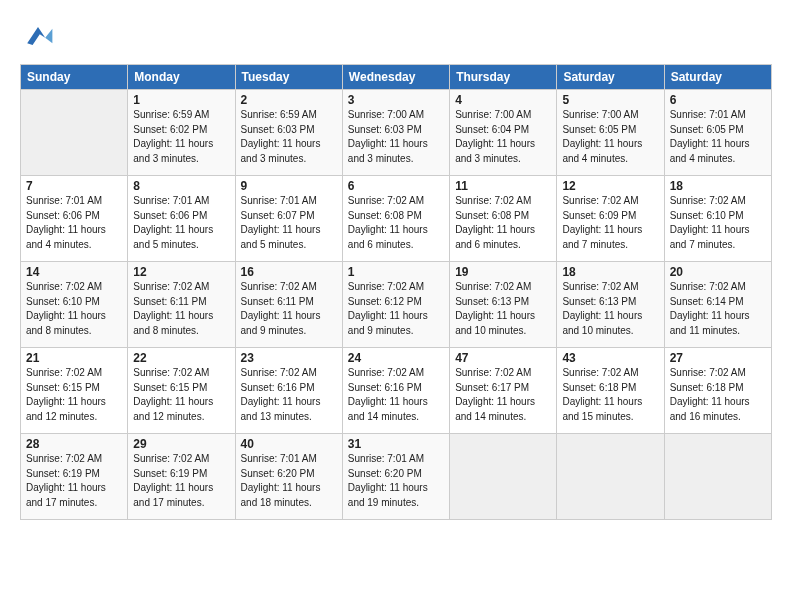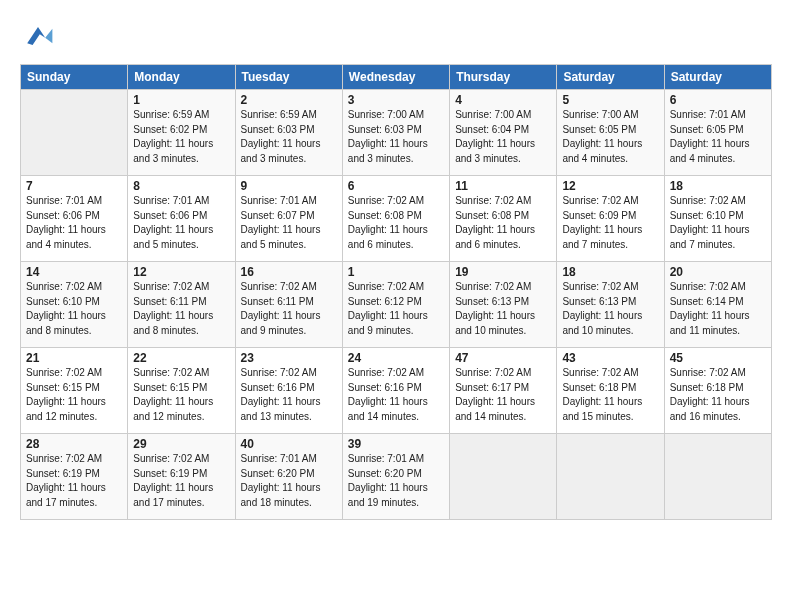--- a/index.html
+++ b/index.html
@@ -232,39 +232,39 @@
           </td>
           <td>
             <span class="day-num">47</span>
             <div class="day-info">Sunrise: 7:02 AM<br>Sunset: 6:17 PM<br>Daylight: 11 hours<br>and 14 minutes.</div>
           </td>
           <td>
             <span class="day-num">43</span>
             <div class="day-info">Sunrise: 7:02 AM<br>Sunset: 6:18 PM<br>Daylight: 11 hours<br>and 15 minutes.</div>
           </td>
           <td>
-            <span class="day-num">45</span>
+            <span class="day-num">27</span>
             <div class="day-info">Sunrise: 7:02 AM<br>Sunset: 6:18 PM<br>Daylight: 11 hours<br>and 16 minutes.</div>
           </td>
         </tr>
         <tr>
           <td>
             <span class="day-num">28</span>
             <div class="day-info">Sunrise: 7:02 AM<br>Sunset: 6:19 PM<br>Daylight: 11 hours<br>and 17 minutes.</div>
           </td>
           <td>
             <span class="day-num">29</span>
             <div class="day-info">Sunrise: 7:02 AM<br>Sunset: 6:19 PM<br>Daylight: 11 hours<br>and 17 minutes.</div>
           </td>
           <td>
             <span class="day-num">40</span>
             <div class="day-info">Sunrise: 7:01 AM<br>Sunset: 6:20 PM<br>Daylight: 11 hours<br>and 18 minutes.</div>
           </td>
           <td>
-            <span class="day-num">39</span>
+            <span class="day-num">31</span>
             <div class="day-info">Sunrise: 7:01 AM<br>Sunset: 6:20 PM<br>Daylight: 11 hours<br>and 19 minutes.</div>
           </td>
           <td class="empty"></td>
           <td class="empty"></td>
           <td class="empty"></td>
         </tr>
       </tbody>
   </table>
 </div>
 

